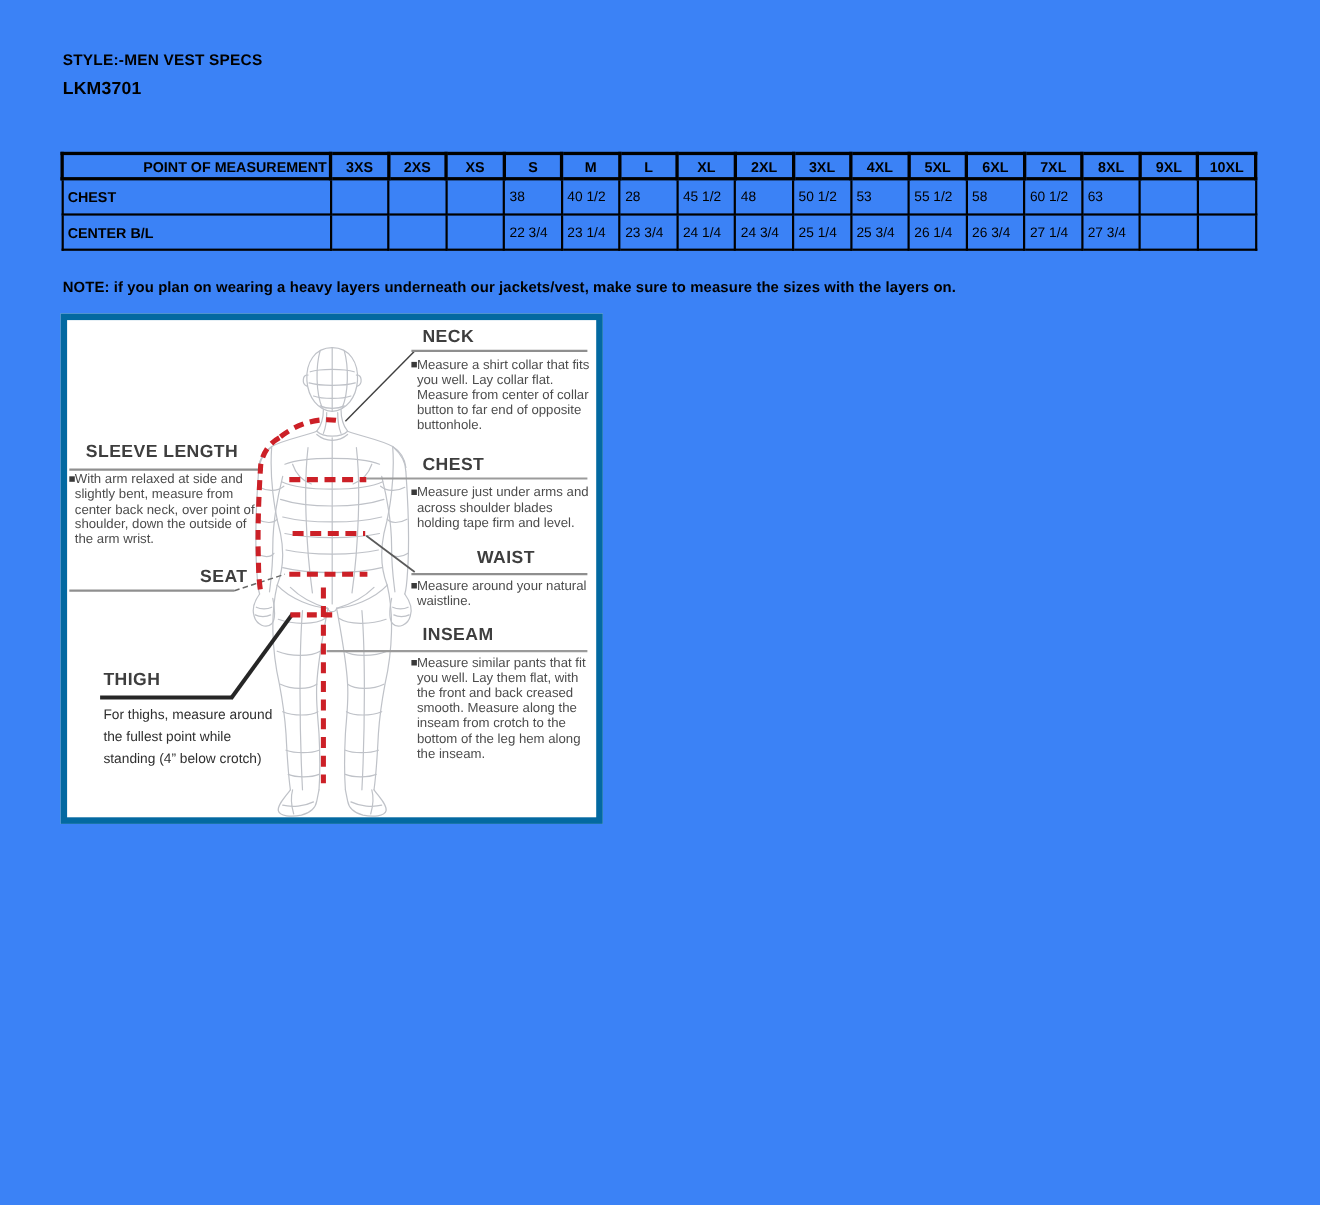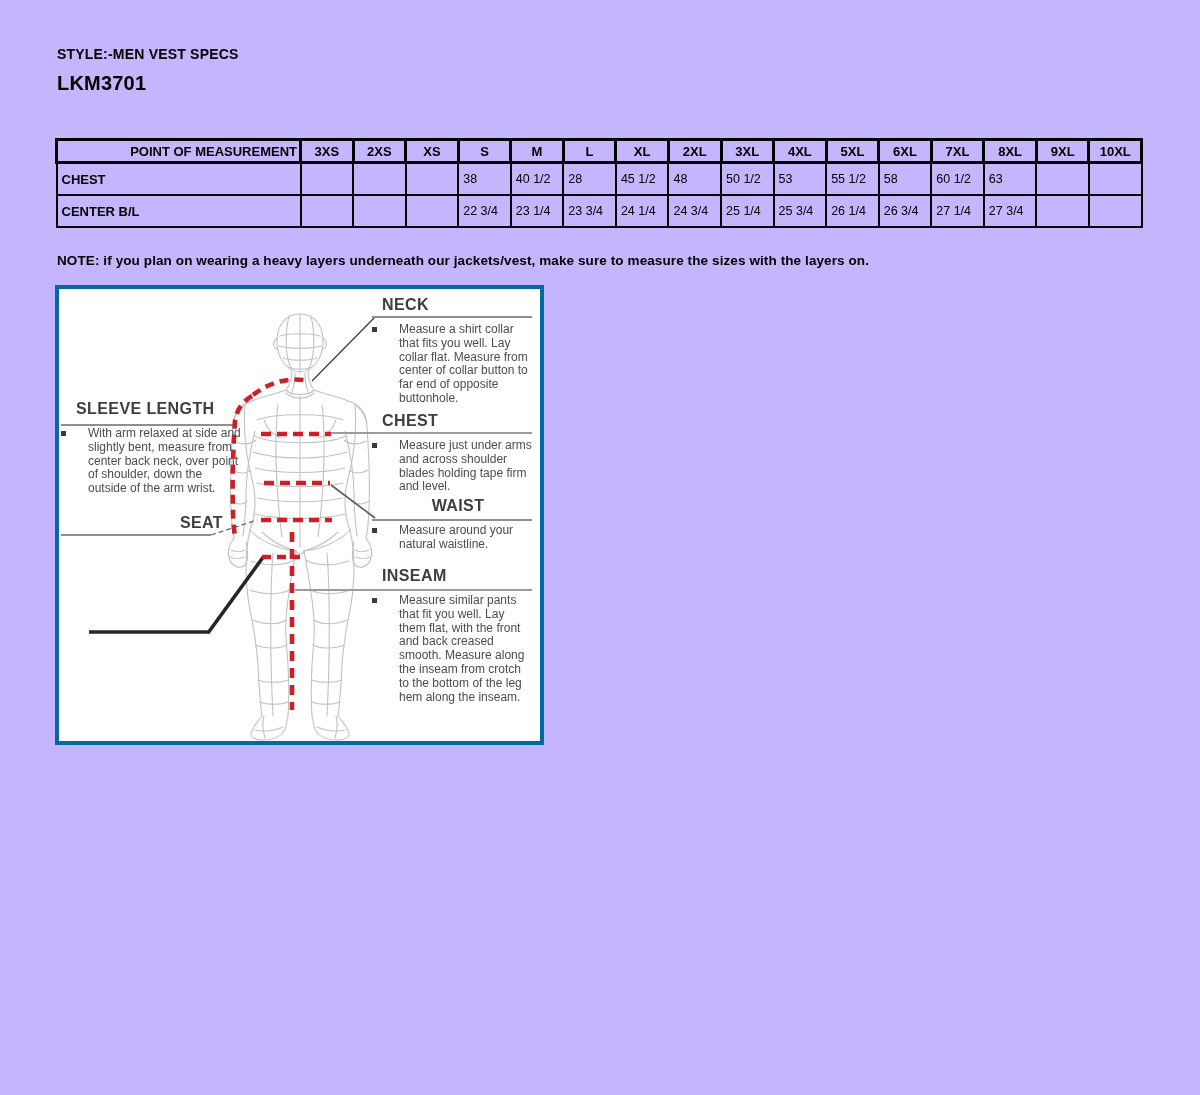--- a/index.html
+++ b/index.html
@@ -1,37 +1,37 @@
 <!DOCTYPE html>
 <html><head>
 <meta charset="utf-8">
 <style>
   html,body{margin:0;padding:0;background:#fff;}
-  .page{position:relative;width:1200px;height:1095px;background:#c4b5fd;overflow:hidden;
+  .page{position:relative;width:1200px;height:1095px;background:#3b82f6;overflow:hidden;
         font-family:"Liberation Sans",sans-serif;color:#000;}
   .doc-title{position:absolute;left:57px;top:46px;font-size:14px;font-weight:bold;letter-spacing:.2px;}
-  .doc-sub{position:absolute;left:57px;top:72px;font-size:20px;font-weight:bold;letter-spacing:.2px;}
+  .doc-sub{position:absolute;left:57px;top:72px;font-size:16px;font-weight:bold;letter-spacing:.2px;}
   .note{position:absolute;left:57px;top:253px;font-size:13.5px;font-weight:bold;letter-spacing:.1px;}
 
   table.size-table{position:absolute;left:55px;top:138px;width:1088px;border-collapse:collapse;
         table-layout:fixed;}
   table.size-table th,table.size-table td{border:2px solid #000;overflow:hidden;white-space:nowrap;}
   table.size-table thead th{border-width:3px;font-size:13px;font-weight:bold;height:20px;
         text-align:center;padding:0 2px;}
   table.size-table thead th.poml{width:235px;text-align:right;padding-left:4px;margin-left:20px;}
   table.size-table tbody td{height:28px;font-size:12.5px;font-weight:normal;text-align:left;
         padding-left:4px;vertical-align:middle;}
   table.size-table tbody td.rowlabel{font-size:13px;font-weight:bold;padding-left:4px;}
 
   .diagram{position:absolute;left:55px;top:285px;width:481px;height:452px;
-        border:4px solid #0369a1;background:#fff;}
+        border:6px solid #0369a1;background:#fff;}
   .diagram svg{position:absolute;left:0;top:0;}
   .ann{position:absolute;}
   .ann-title{font-size:16px;font-weight:bold;letter-spacing:.4px;color:#3e3e3e;line-height:20px;}
-  .ann-body{display:flex;gap:22px;margin-top:8px;}
+  .ann-body{display:flex;gap:0;margin-top:8px;}
   .sq{width:5px;height:5px;background:#3a3a3a;margin-top:4px;flex:none;}
   .ann-text{font-size:12px;line-height:13.8px;color:#4c4c4c;}
   .thigh-text{font-size:12.5px;line-height:20px;color:#2f2f2f;margin-top:11px;}
 </style>
 </head>
 <body>
 
 <div class="page">
 
   <div class="doc-title">STYLE:-MEN VEST SPECS</div>
@@ -230,15 +230,19 @@
       <div class="ann-body">
         <span class="sq"></span>
         <span class="ann-text">With arm relaxed at side and slightly bent, measure from center back neck, over point of shoulder, down the outside of the arm wrist.</span>
       </div>
     </div>
 
     <div class="ann" style="left:2px;top:224px;width:162px;text-align:right;">
       <div class="ann-title" style="margin-left:15px;">SEAT</div>
     </div>
 
+    <div class="ann" style="left:2px;top:318px;width:185px;">
+      <div class="ann-title" style="margin-left:31px;">THIGH</div>
+      <div class="thigh-text" style="margin-left:31px;">For thighs, measure around the fullest point while standing (4” below crotch)</div>
+    </div>
   </div>
 
 </div>
 
 </body></html>

